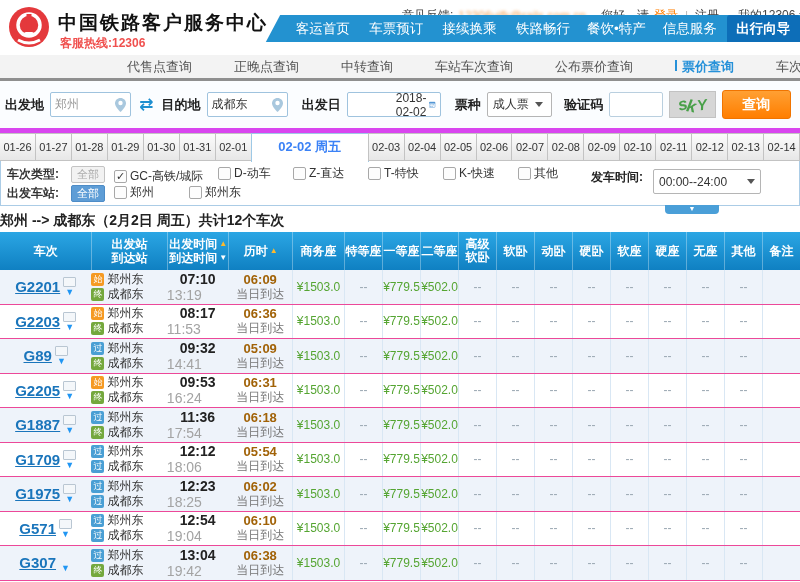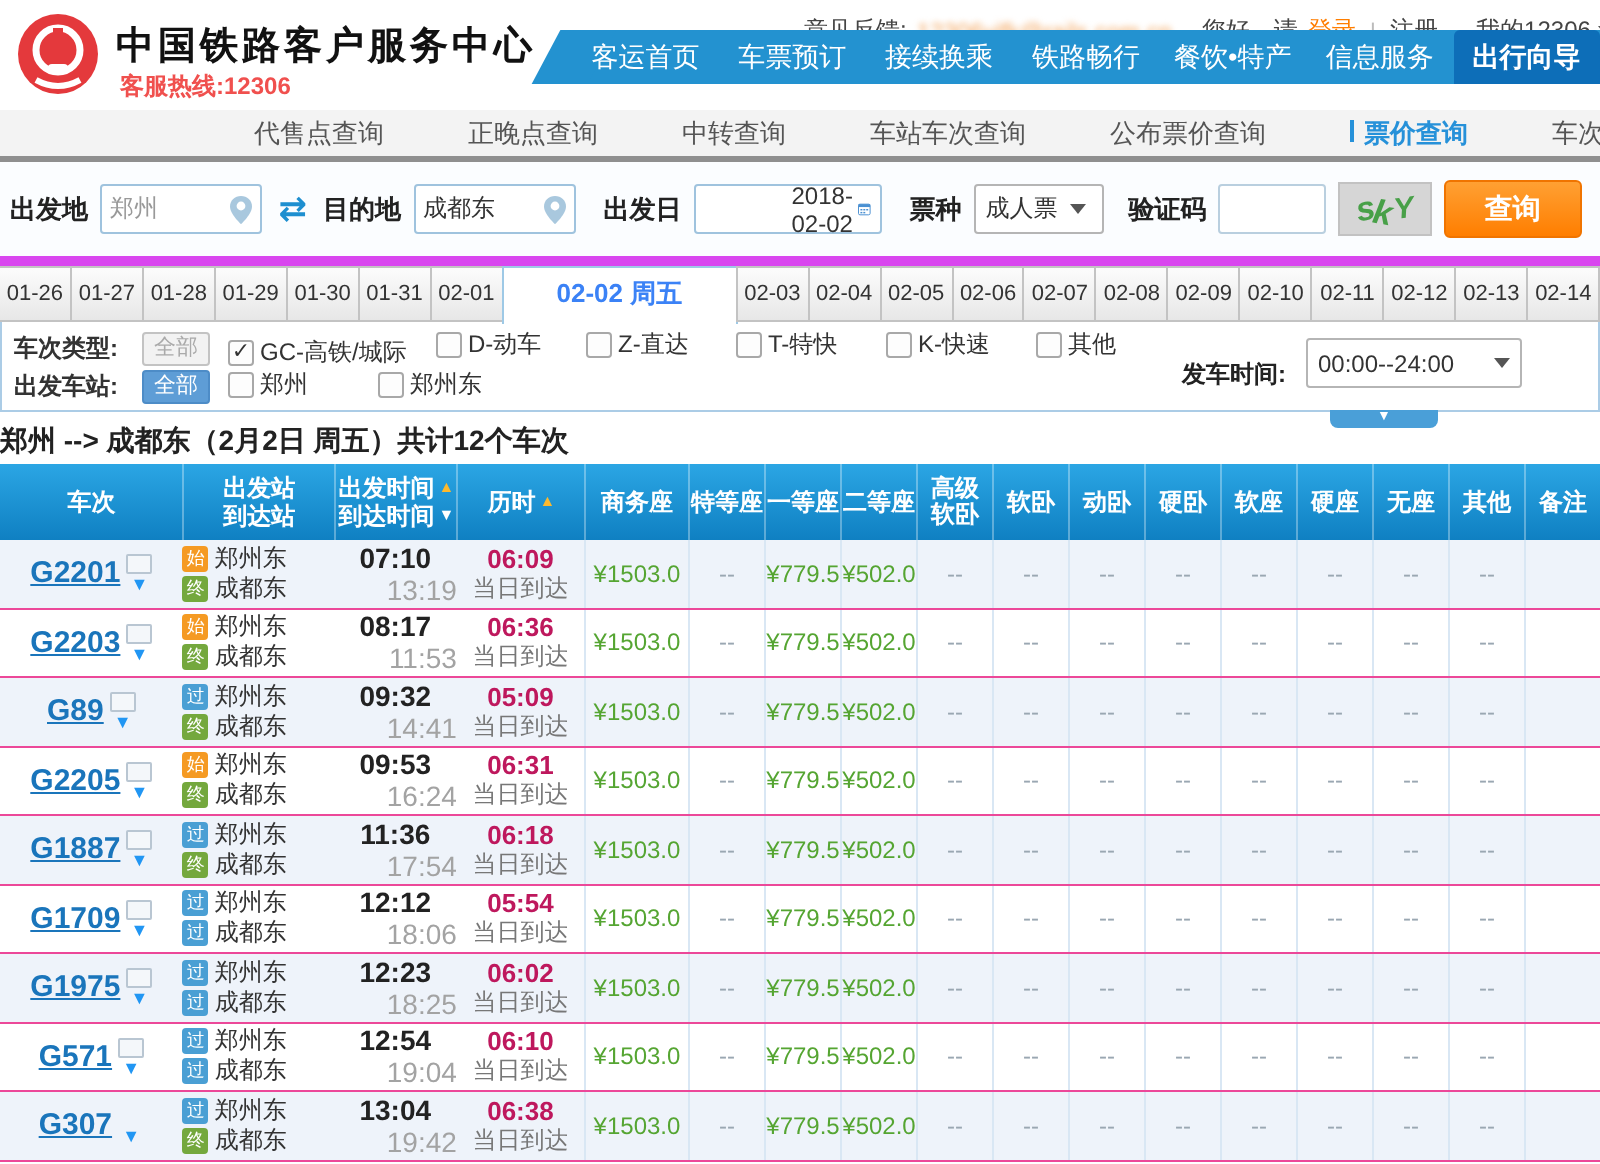--- a/index.html
+++ b/index.html
@@ -86,22 +86,22 @@
   .cell { display:flex; flex-direction:column; justify-content:center; }
   .trow .c-train { flex-direction:row; align-items:center; justify-content:center; gap:3px; }
   .train-link { font-size:15px; font-weight:bold; color:#1a75bb; text-decoration:underline; cursor:pointer; }
   .mini-wrap { display:flex; flex-direction:column; align-items:center; gap:1px; }
   .seat-icon { width:13px; height:10px; border:1px solid #b9c6d2; background:#f4f7fa; border-radius:1px; }
   .expand-arrow { color:#2196f3; font-size:9px; line-height:8px; cursor:pointer; }
   .st-line { display:flex; align-items:center; gap:3px; font-size:12px; color:#333; line-height:15px; }
   .badge { width:13px; height:13px; border-radius:2px; color:#fff; font-size:9px; line-height:13px; text-align:center; flex:none; }
   .b-start { background:#f59a23; } .b-pass { background:#4a9fd4; } .b-end { background:#74a83d; }
   .dep { font-size:14px; font-weight:bold; color:#222; line-height:16px; text-align:center; }
-  .arr { font-size:14px; color:#a3a3a3; line-height:16px; text-align:right; }
-  .dur { font-size:13px; font-weight:bold; color:#be185d; line-height:15px; text-align:center; }
+  .arr { font-size:14px; color:#a3a3a3; line-height:16px; text-align:left; }
+  .dur { font-size:13px; font-weight:bold; color:#a16207; line-height:15px; text-align:center; }
   .note { font-size:12px; color:#777; line-height:15px; text-align:center; }
   .pcell { width:38px; display:flex; align-items:center; justify-content:center; font-size:12px; border-left:1px solid #d9e7f4; }
   .pcell.first { width:52px; } .pcell.last { flex:1; }
   .pcell.price { color:#55a532; } .pcell.dash { color:#9aa7b2; }
 </style>
 </head>
 <body>
 
 <div class="page">
 
@@ -246,21 +246,21 @@
       <span class="flabel">出发车站:</span>
       <span class="allbtn on">全部</span>
       <span id="station-chks"><label class="chk">
             <span class="cb"></span>
             <span>郑州</span>
           </label><label class="chk">
             <span class="cb"></span>
             <span>郑州东</span>
           </label></span>
     </div>
-    <span class="f-label" style="position:absolute;right:156px;top:18px;font-size:12px">发车时间:</span>
+    <span class="f-label" style="position:absolute;right:156px;top:8px;font-size:12px">发车时间:</span>
     <span class="select-box depart-select">
       <span>00:00--24:00</span>
       <span class="caret-down"></span>
     </span>
     <div class="collapse-tab">▼</div>
   </div>
 
   <div class="summary">郑州 --&gt; 成都东（2月2日  周五）共计12个车次</div>
 
   <div>

